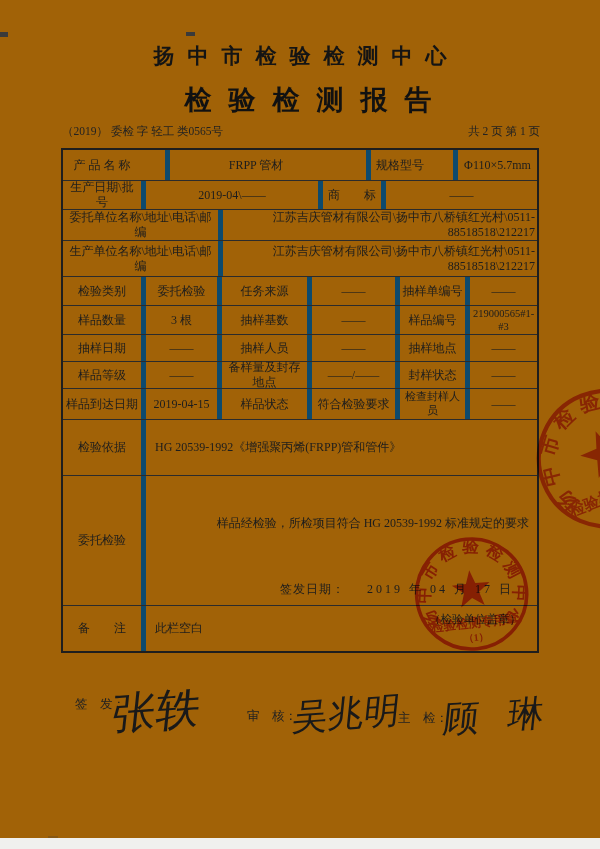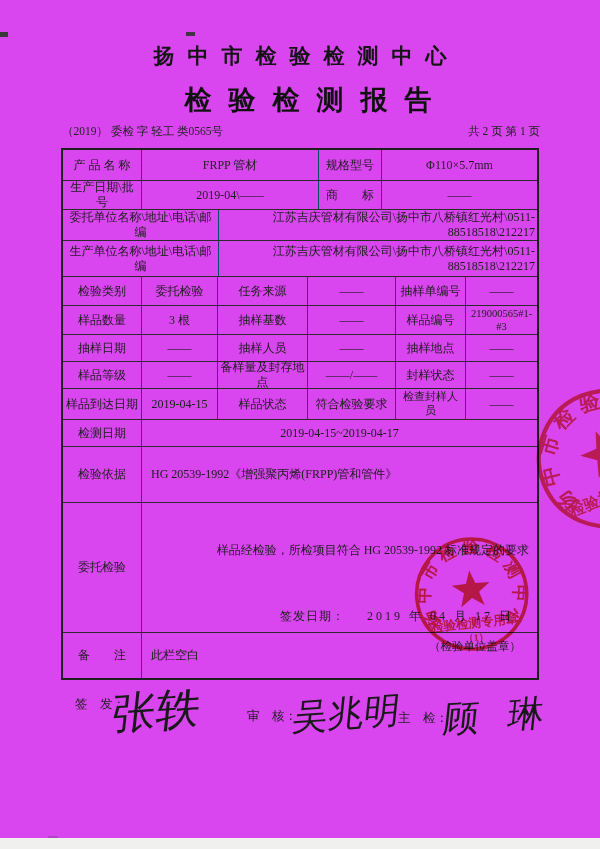--- a/index.html
+++ b/index.html
@@ -2,21 +2,21 @@
 <html style="--stamp-color: #cf3a32;"><head>
 <meta charset="utf-8">
 <style>
   html,body{margin:0;padding:0;}
   body{
     width:600px;height:849px;
     font-family:"Liberation Serif","DejaVu Serif",serif;
     background:#ffffff;color:#1c1c1c;
     position:relative;overflow:hidden;
   }
-  .page{position:absolute;inset:0;background:#d946ef;overflow:hidden;}
+  .page{position:absolute;inset:0;background:#a16207;overflow:hidden;}
   .edge-bottom{position:absolute;left:0;right:0;bottom:0;height:11px;background:#f0f0ee;}
   .speck{position:absolute;background:#3a3a3a;}
 
   .org-title{
     position:absolute;top:42px;left:0;width:100%;
     text-align:center;font-size:21px;font-weight:bold;
     letter-spacing:13px;text-indent:13px;color:#141414;
   }
   .report-title{
     position:absolute;top:82px;left:8px;width:100%;
@@ -27,23 +27,23 @@
     position:absolute;top:124px;left:62px;width:478px;height:18px;
     display:flex;justify-content:space-between;align-items:flex-start;
     font-size:11.5px;color:#222;
   }
 
   .report-table{
     position:absolute;left:61px;top:148px;width:478px;
     border:2px solid #1e1e1e;box-sizing:border-box;background:transparent;
   }
   .r{display:flex;box-sizing:border-box;border-top:1px solid #2b2b2b;}
-  .r:first-child{border-top:none;}
+  .r:first-child{border-top:none;gap:24px;}
   .c{
-    box-sizing:border-box;border-left:1px solid #0c4a6e;
+    box-sizing:border-box;border-left:5px solid #0c4a6e;
     display:flex;align-items:center;justify-content:center;
     font-size:12px;color:#1d1d1d;text-align:center;line-height:1.25;
     padding:1px 2px;
   }
   .c:first-child{border-left:none;}
   .c.left{justify-content:flex-start;text-align:right;padding-left:9px;}
   .grow{flex:1;}
   
   .ca1{width:78px;} .ca2{width:177px;} .ca3{width:63px;}
   
@@ -155,24 +155,20 @@
 
     <div class="r h31">
       <div class="c cc1">样品到达日期</div>
       <div class="c cc2">2019-04-15</div>
       <div class="c cc3">样品状态</div>
       <div class="c cc4">符合检验要求</div>
       <div class="c cc5" style="font-size:11px">检查封样人员</div>
       <div class="c grow">——</div>
     </div>
 
-    <div class="r h27">
-      <div class="c cd1">检测日期</div>
-      <div class="c grow">2019-04-15~2019-04-17</div>
-    </div>
 
     <div class="r h56">
       <div class="c cd1">检验依据</div>
       <div class="c grow left">HG 20539-1992《增强聚丙烯(FRPP)管和管件》</div>
     </div>
 
     <div class="r h130">
       <div class="c cd1">委托检验</div>
       <div class="c grow conclusion-cell">
         <div class="conclusion-text">样品经检验，所检项目符合 HG 20539-1992 标准规定的要求</div>

